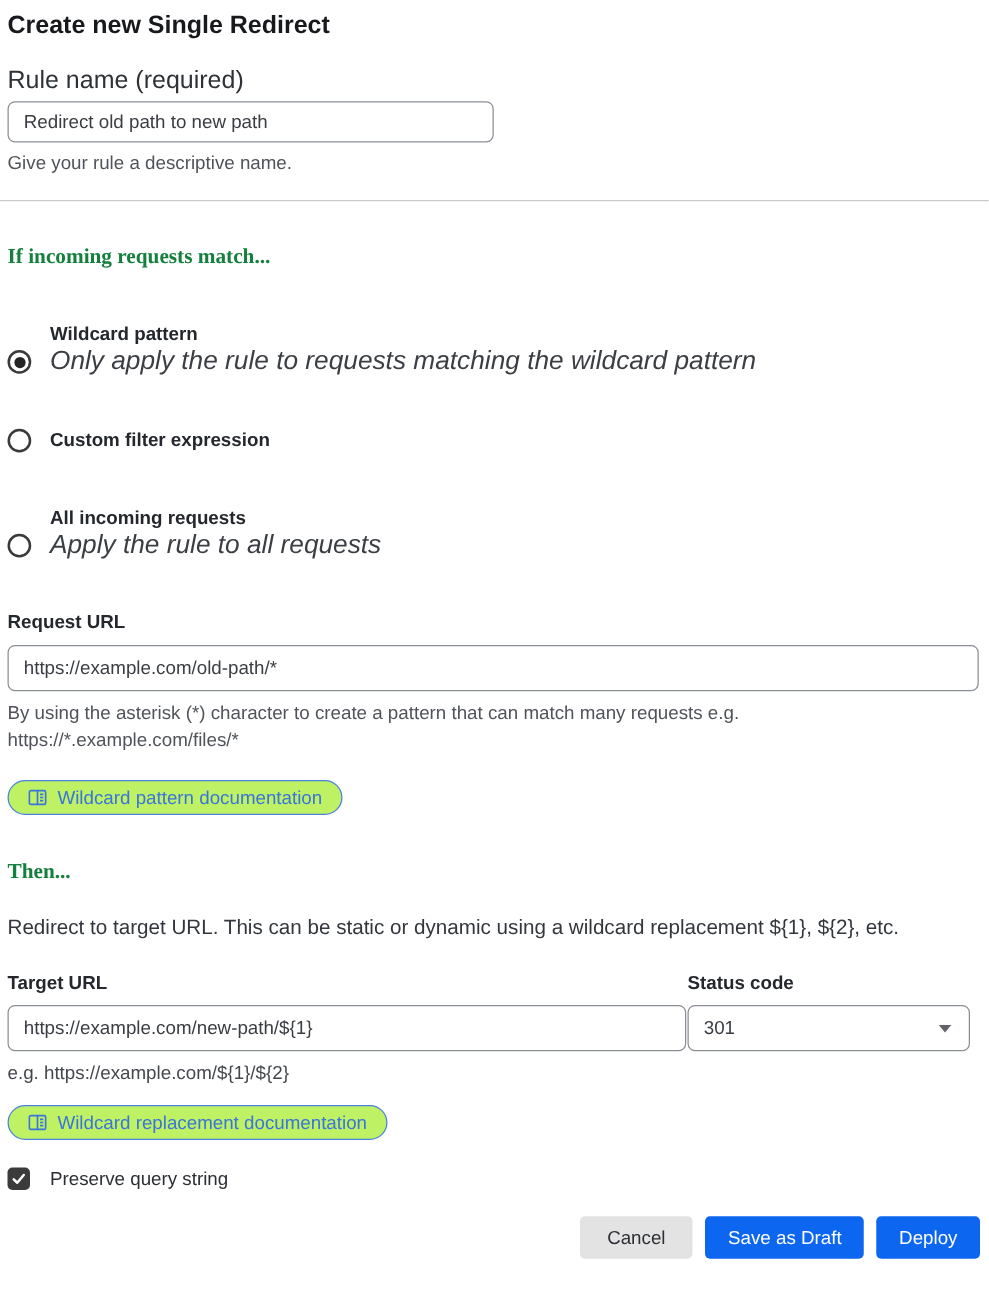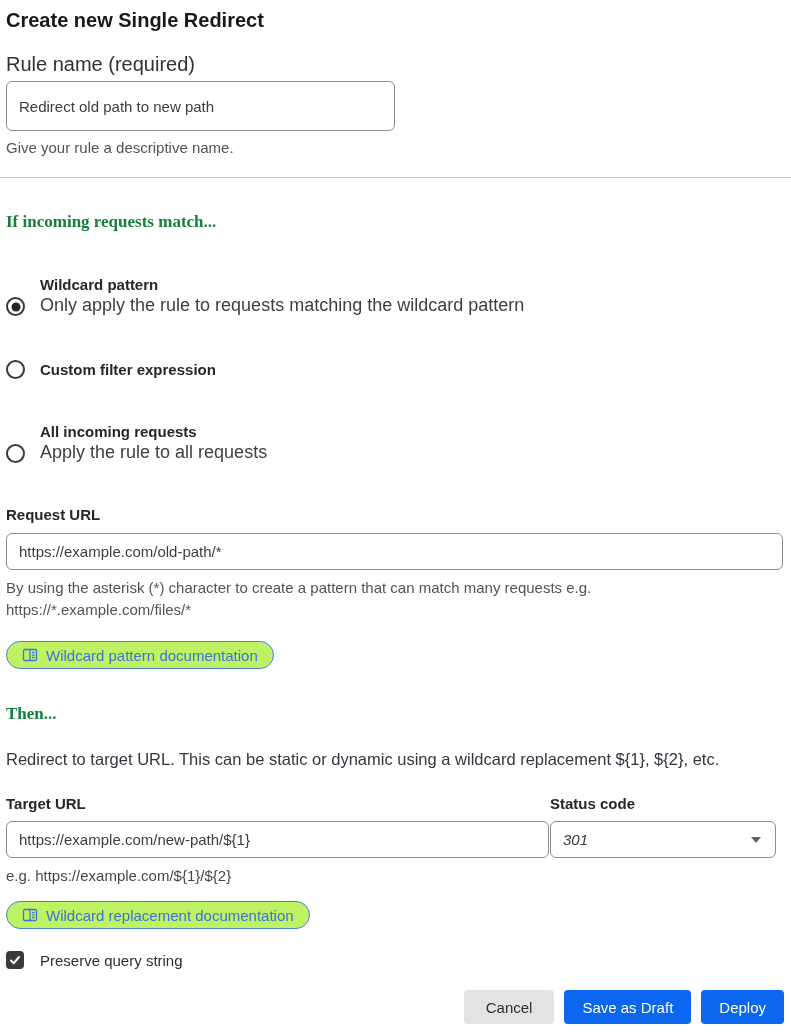--- a/index.html
+++ b/index.html
@@ -19,21 +19,21 @@
   }
   .field-label {
     font-size: 20px;
     color: #2e3237;
     margin-top: 23px;
     line-height: 18px;
   }
   .text-input {
     display: block;
     margin-top: 8px;
-    height: 50px;
+    height: 33px;
     width: 389px;
     border: 1px solid #8a8f95;
     border-radius: 6px;
     padding: 0 12px;
     font-size: 15px;
     font-family: inherit;
     color: #3a3e43;
     background: #fff;
     outline: none;
   }
@@ -83,25 +83,26 @@
     border-radius: 50%;
     background: #242424;
   }
   .radio-label {
     font-size: 15px;
     font-weight: 700;
     color: #24282c;
     line-height: 19px;
   }
   .radio-desc {
-    font-size: 18px;
+    font-size: 21px;
     font-weight: 400;
     color: #3b3f44;
     line-height: 21px;
     margin-top: 1px;
+    font-style: italic;
   }
   .input-label {
     font-size: 15px;
     font-weight: 700;
     color: #24282c;
     line-height: 18px;
   }
   .full-input {
     width: 777px;
     height: 37px;
@@ -152,21 +153,20 @@
     border: 1px solid #8a8f95;
     border-radius: 6px;
     padding: 0 12px;
     font-size: 15px;
     color: #3a3e43;
     background: #fff;
     display: flex;
     align-items: center;
     justify-content: space-between;
     cursor: pointer;
-    font-style: italic;
   }
   .caret-down {
     width: 0; height: 0;
     border-left: 5px solid transparent;
     border-right: 5px solid transparent;
     border-top: 6px solid #606468;
     margin-right: 2px;
   }
   .eg-text { margin-top: 9px; font-size: 15px; color: #44484d; line-height: 18px; }
   .pill-2 { margin-top: 16px; }

